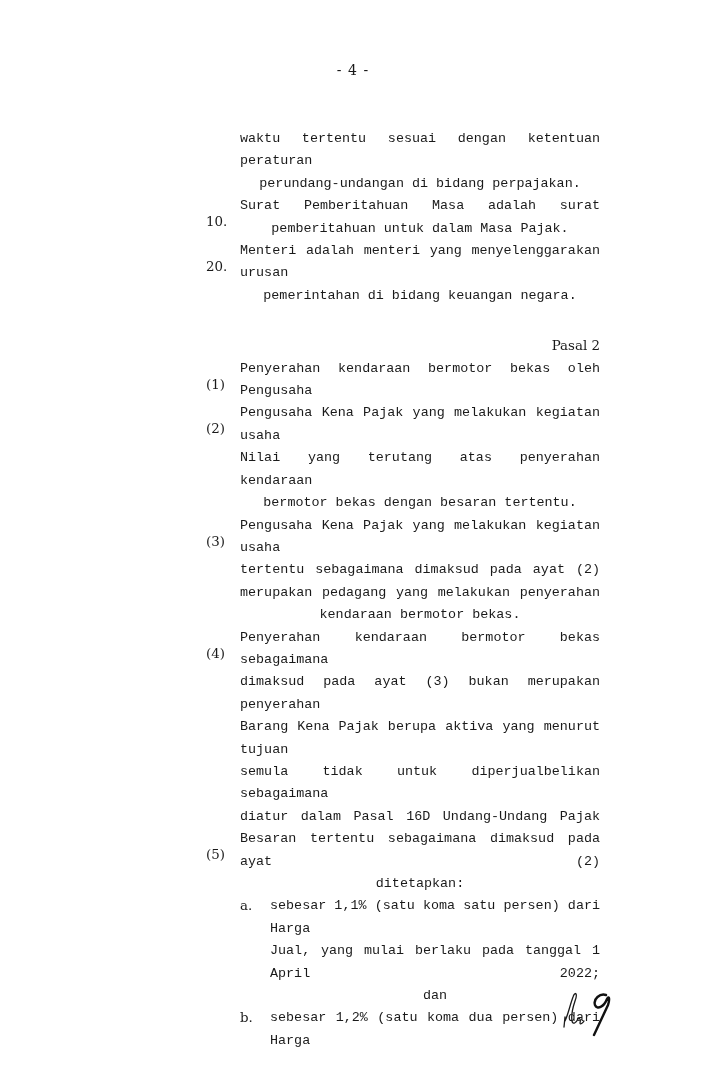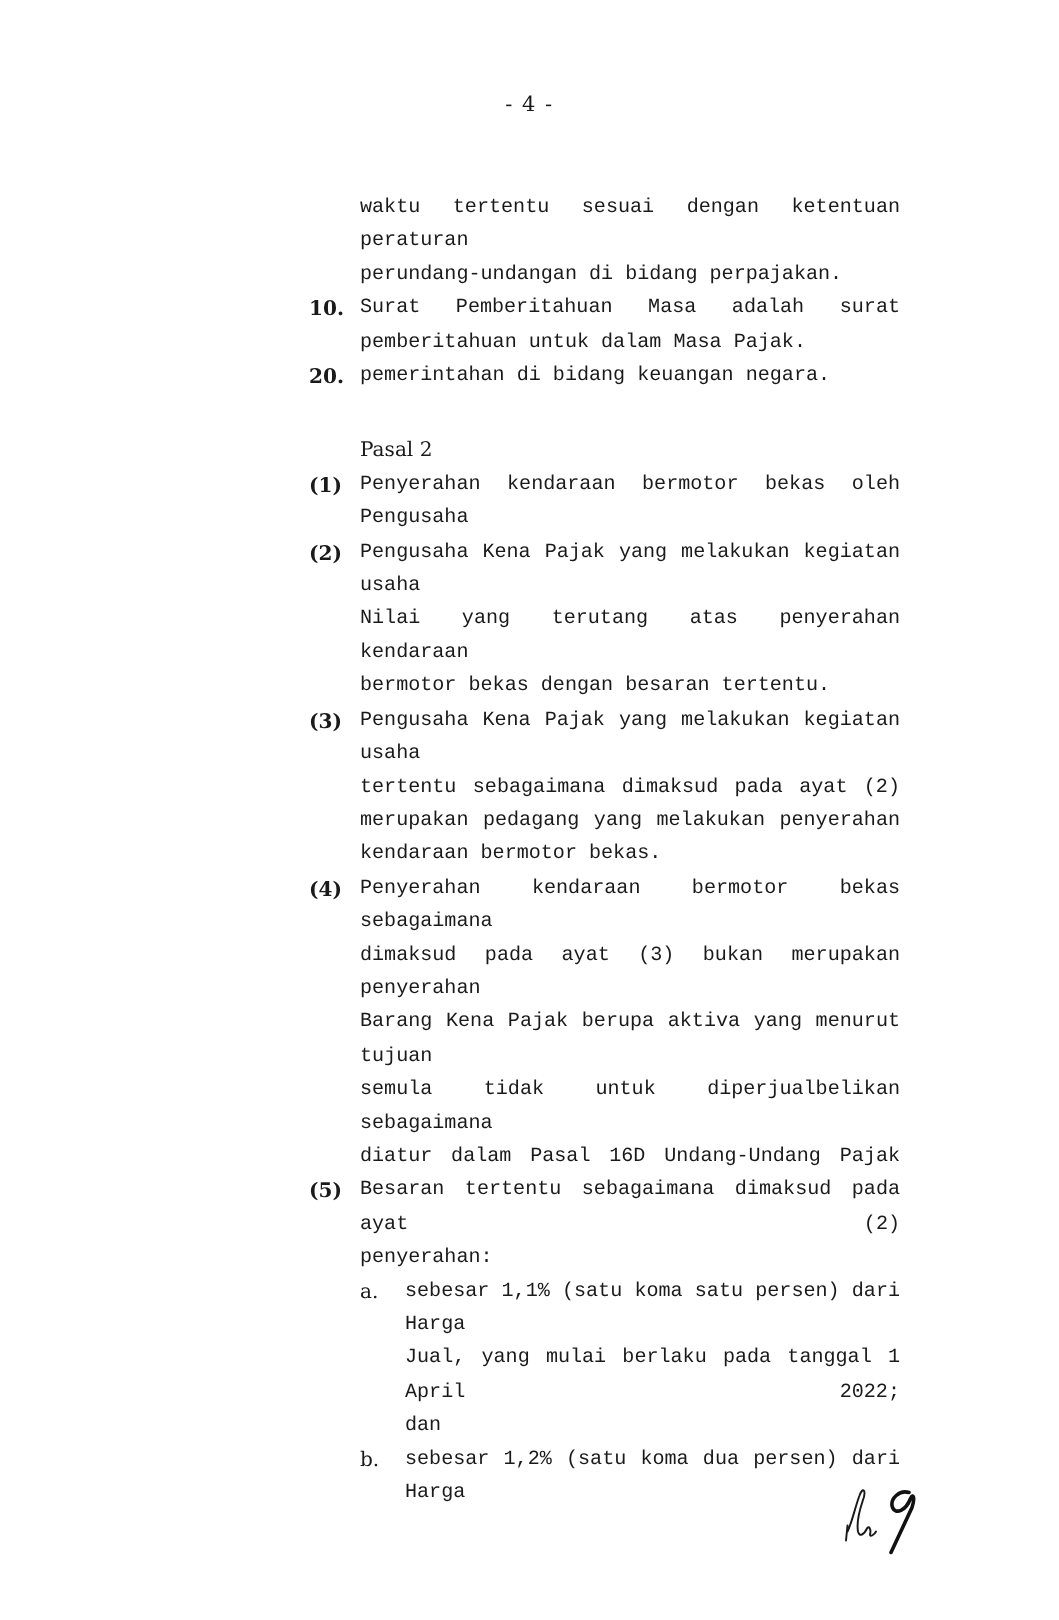--- a/index.html
+++ b/index.html
@@ -10,26 +10,26 @@
   }
   .page-num {
     position: absolute; top: 62px; left: 0; width: 706px; text-align: center;
     font-size: 14px; letter-spacing: 1px;
   }
   .content {
     position: absolute; left: 206px; top: 128px; width: 394px;
     font-size: 13.4px; line-height: 22.4px;
   }
   .para { position: relative; padding-left: 34px; }
-  .para .num { position: absolute; left: 0; top: 0; font-weight: bold; }
+  .para .num { position: absolute; left: 0; top: 16px; }
   .cont { padding-left: 34px; }
   .just { text-align: justify; text-align-last: justify; }
-  .left { text-align: left; }
+  .left { text-align: center; }
   .line { display: block; font-family: Liberation Mono, monospace; }
-  .heading { text-align: left; margin-top: 28px; margin-bottom: 0px; padding-left: 34px; }
+  .heading { text-align: right; margin-top: 28px; margin-bottom: 0px; padding-left: 34px; }
   .sub { position: relative; padding-left: 64px; }
   .sub .letter { position: absolute; left: 34px; top: 0; }
   .signature {
     position: absolute; left: 560px; top: 985px; width: 60px; height: 55px;
   }
 </style>
 </head>
 <body>
 
 <div class="page-num">- 4 -</div>
@@ -42,20 +42,21 @@
   </div>
 
   <div class="para">
     <span class="num">10.</span>
     <span class="line just">Surat Pemberitahuan Masa adalah surat</span>
     <span class="line left">pemberitahuan untuk dalam Masa Pajak.</span>
   </div>
 
   <div class="para">
     <span class="num">20.</span>
+    <span class="line just">Menteri adalah menteri yang menyelenggarakan urusan</span>
     <span class="line left">pemerintahan di bidang keuangan negara.</span>
   </div>
 
   <div class="heading">Pasal 2</div>
 
   <div class="para">
     <span class="num">(1)</span>
     <span class="line just">Penyerahan kendaraan bermotor bekas oleh Pengusaha</span>
   </div>
 
@@ -79,21 +80,21 @@
     <span class="line just">Penyerahan kendaraan bermotor bekas sebagaimana</span>
     <span class="line just">dimaksud pada ayat (3) bukan merupakan penyerahan</span>
     <span class="line just">Barang Kena Pajak berupa aktiva yang menurut tujuan</span>
     <span class="line just">semula tidak untuk diperjualbelikan sebagaimana</span>
     <span class="line just">diatur dalam Pasal 16D Undang-Undang Pajak</span>
   </div>
 
   <div class="para">
     <span class="num">(5)</span>
     <span class="line just">Besaran tertentu sebagaimana dimaksud pada ayat (2)</span>
-    <span class="line left">penyerahan:</span>
+    <span class="line left">ditetapkan:</span>
   </div>
   <div class="sub">
     <span class="letter">a.</span>
     <span class="line just">sebesar 1,1% (satu koma satu persen) dari Harga</span>
     <span class="line just">Jual, yang mulai berlaku pada tanggal 1 April 2022;</span>
     <span class="line left">dan</span>
   </div>
   <div class="sub">
     <span class="letter">b.</span>
     <span class="line just">sebesar 1,2% (satu koma dua persen) dari Harga</span>

